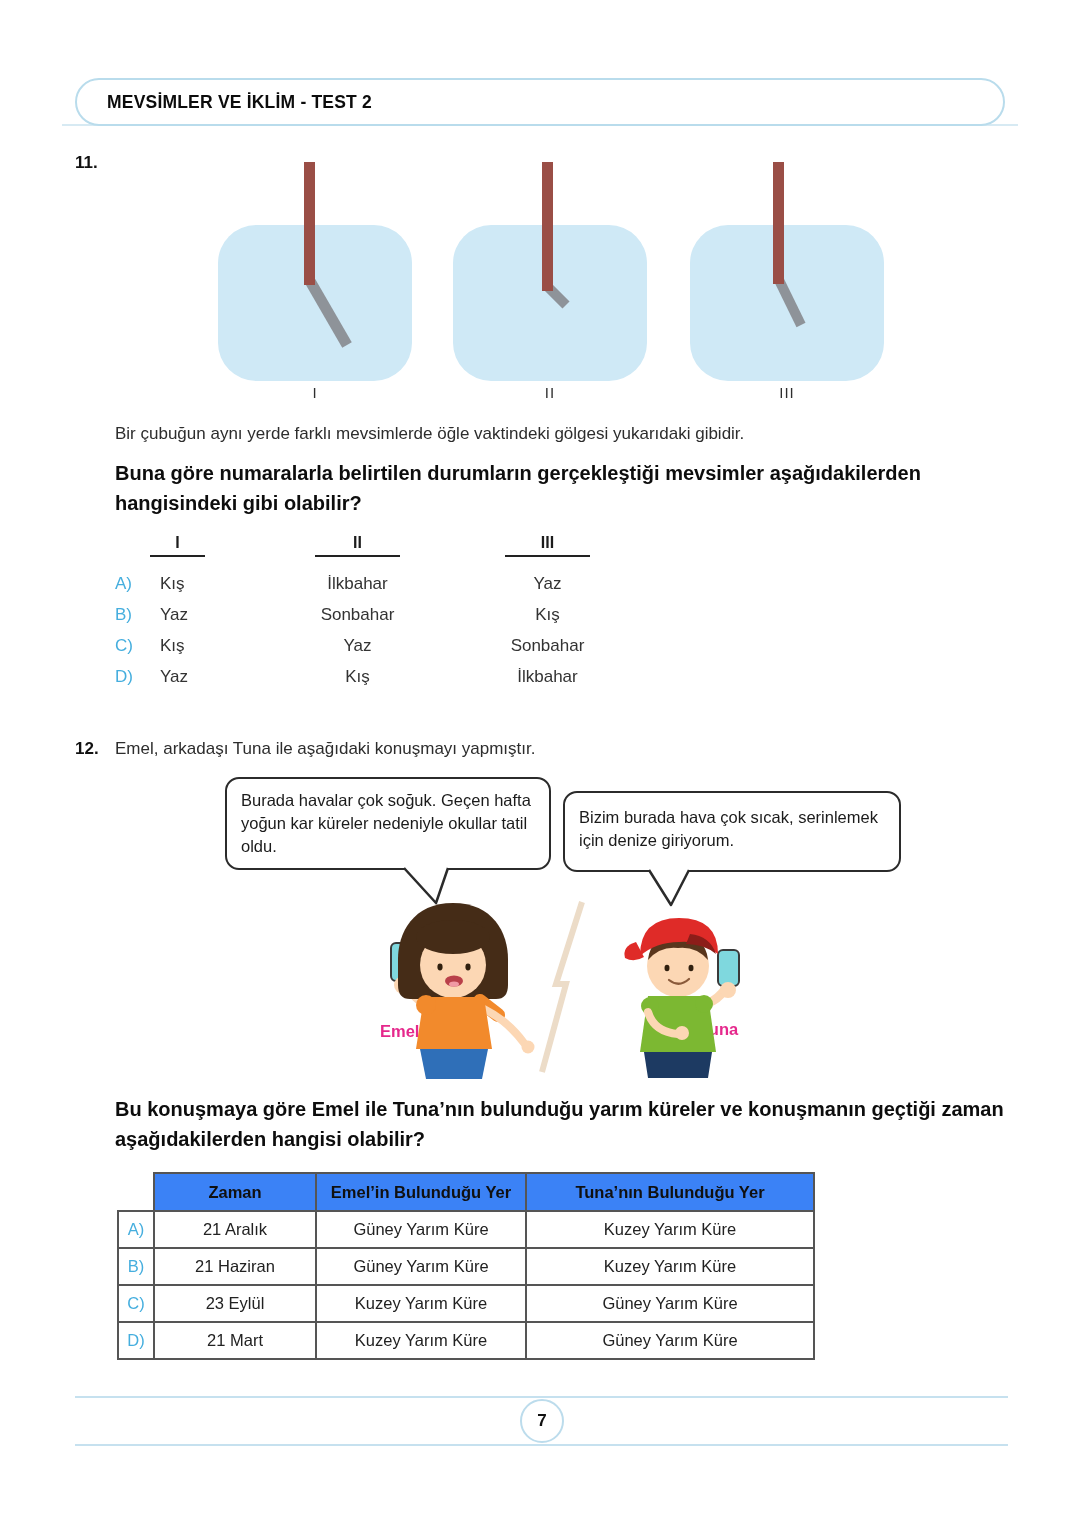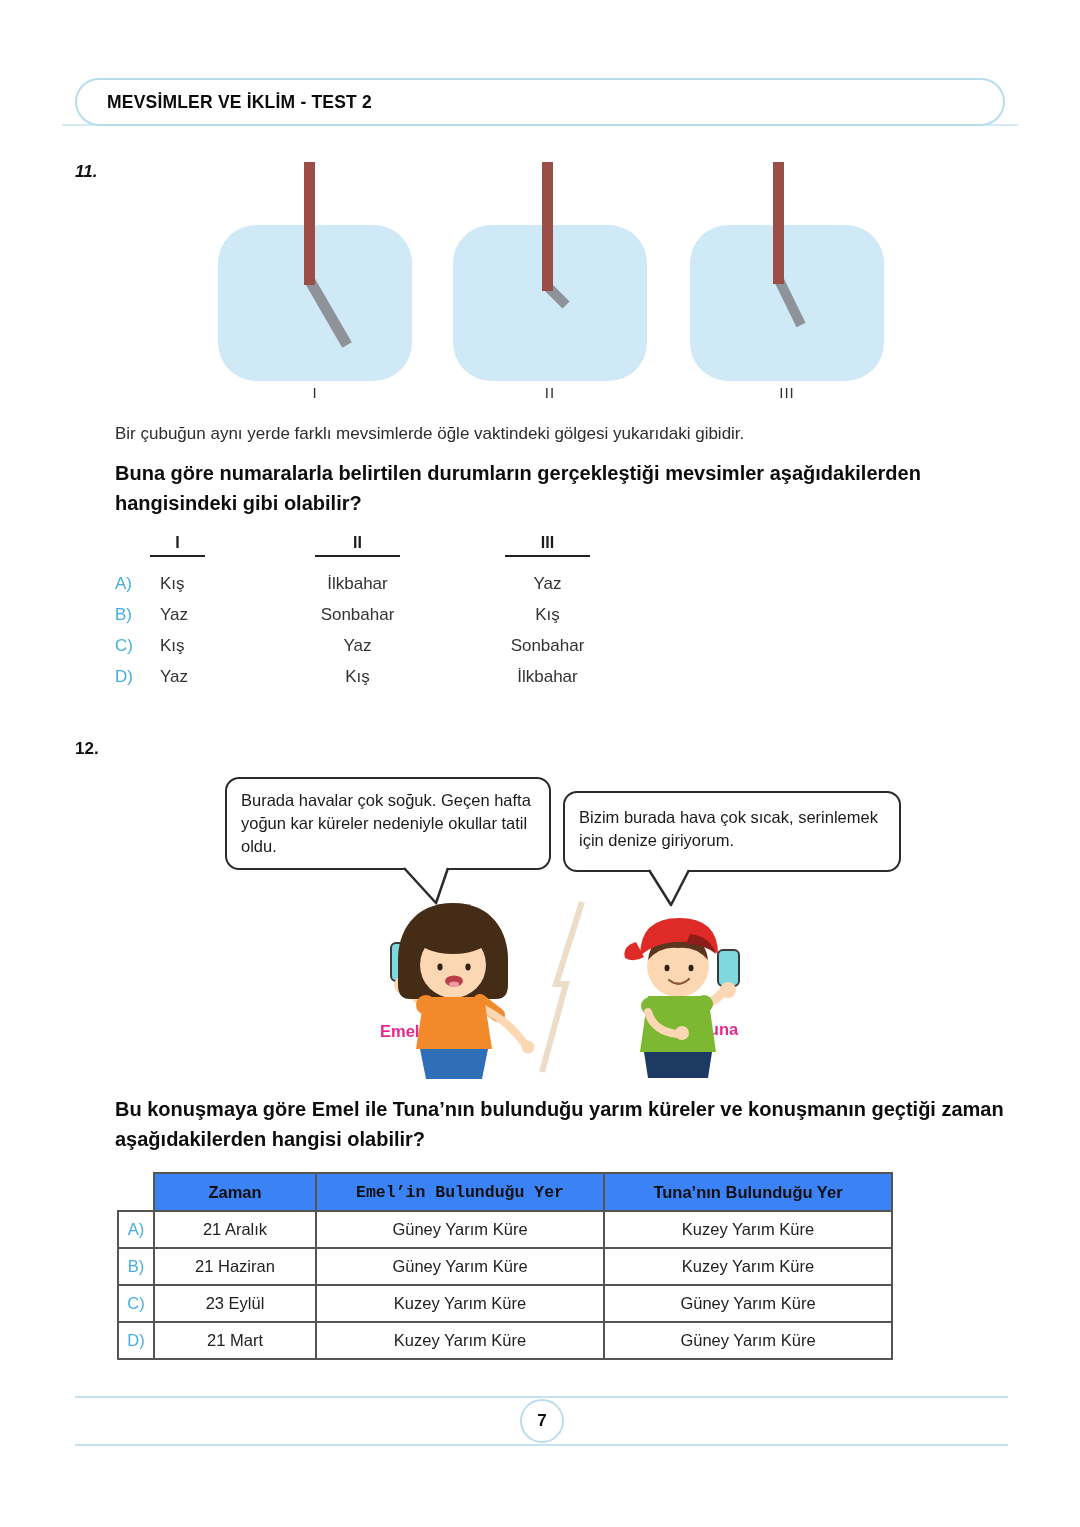--- a/index.html
+++ b/index.html
@@ -12,21 +12,21 @@
   
   .header-line { position:absolute; left:62px; top:124px; width:956px; height:2px; background:#d7eaf3; }
   .header-box {
     position:absolute; left:75px; top:78px; width:930px; height:48px;
     border:2px solid #b9dcec; border-radius:24px; background:#fff;
     display:flex; align-items:center; padding-left:30px;
   }
   .header-box span { font-weight:bold; font-size:17.5px; color:#0c0c0c; letter-spacing:.2px; }
 
   .q-num { position:absolute; left:75px; font-weight:bold; font-size:17px; color:#111; }
-  .q11-num { top:162px;font-style:italic; }
+  .q11-num { top:153px; }
   .q12-num { top:739px; }
 
   
   .fig { position:absolute; width:200px; height:230px; }
   .fig1 { left:215px; top:158px; }
   .fig2 { left:450px; top:158px; }
   .fig3 { left:687px; top:158px; }
   .fig-label { position:absolute; width:200px; top:384px; text-align:center;
     font-size:15px; color:#2e2e2e; letter-spacing:1px; }
   .fl1 { left:215px; } .fl2 { left:450px; } .fl3 { left:687px; }
@@ -72,21 +72,21 @@
   .label-tuna { left:700px; top:1020px; }
 
   
   .anstable { position:absolute; left:117px; top:1172px; border-collapse:collapse; font-size:16.5px; }
   .anstable th, .anstable td { border:2px solid #555; text-align:center; vertical-align:middle; }
   .anstable th { background:#3b82f6; font-weight:bold; color:#101010; height:38px; }
   .anstable td { height:37px; color:#222; }
   .anstable .corner { border:none; background:transparent; }
   .anstable .letter { color:#45aede; width:36px; }
   .col-zaman { width:162px; }
-  .col-emel  { width:288px;font-family:Liberation Mono, monospace; }
+  .col-emel  { width:210px; }
   .col-tuna  { width:288px; }
 
   
   .f-line { position:absolute; left:75px; width:933px; height:2px; background:#c6e1ef; }
   .f-line1 { top:1396px; } .f-line2 { top:1444px; }
   .page-circle { position:absolute; left:520px; top:1399px; width:44px; height:44px;
     border:2px solid #bcdcec; border-radius:50%; background:#fff;
     display:flex; align-items:center; justify-content:center;
     font-weight:bold; font-size:17px; color:#111; }
 </style>
@@ -155,20 +155,21 @@
     </div>
     <div class="opt-row or3">
       <span class="ol">D)</span>
       <span class="c1">Yaz</span>
       <span class="c2">Kış</span>
       <span class="c3">İlkbahar</span>
     </div>
   </div>
 
   <div class="q-num q12-num">12.</div>
+  <p class="q12-intro">Emel, arkadaşı Tuna ile aşağıdaki konuşmayı yapmıştır.</p>
 
   <div class="bubble bubble-left">Burada havalar çok soğuk. Geçen hafta yoğun kar küreler nedeniyle okullar tatil oldu.</div>
   <div class="bubble bubble-right">Bizim burada hava çok sıcak, serinlemek için denize giriyorum.</div>
 
   <svg class="tail tail-left" width="52" height="40" viewBox="0 0 52 40">
     <path d="M4,1 L36,36 L48,1" fill="#ffffff" stroke="#2b2b2b" stroke-width="2.5" stroke-linejoin="round"></path>
   </svg>
   <svg class="tail tail-right" width="48" height="40" viewBox="0 0 48 40">
     <path d="M4,1 L26,36 L44,1" fill="#ffffff" stroke="#2b2b2b" stroke-width="2.5" stroke-linejoin="round"></path>
   </svg>

